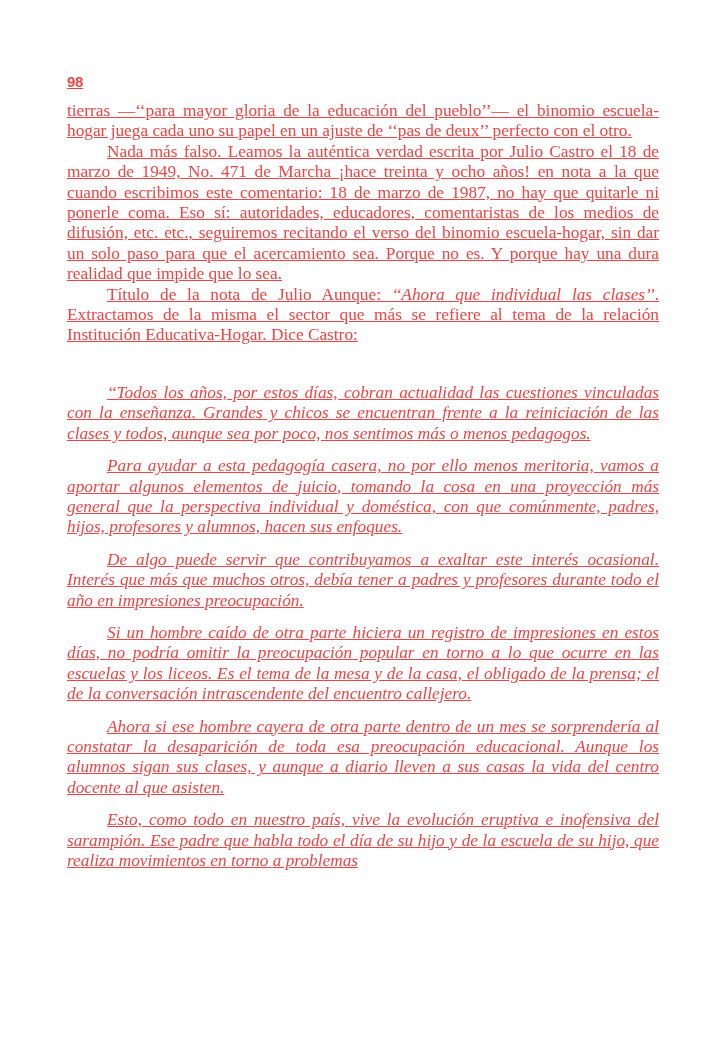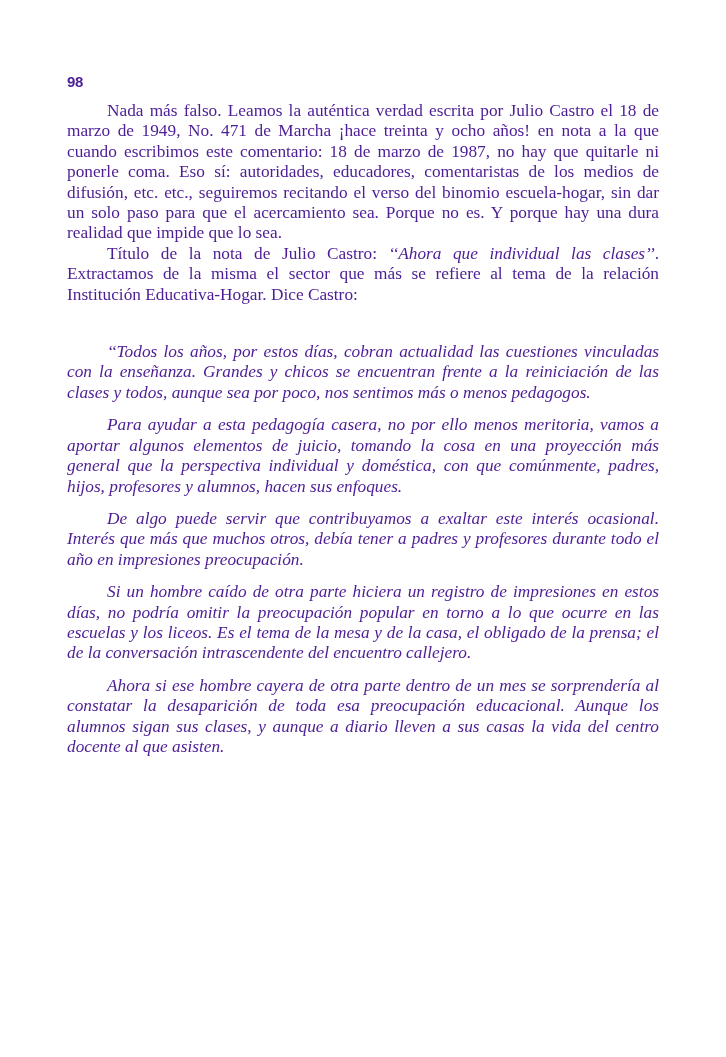--- a/index.html
+++ b/index.html
@@ -1,22 +1,23 @@
 <!DOCTYPE html>
 <html><head>
 <meta charset="utf-8">
 <style>
   html, body { margin: 0; padding: 0; background: #ffffff; }
   body { width: 726px; height: 1057px; position: relative; overflow: hidden; }
   .page {
     position: absolute; left: 67px; top: 72px; width: 592px;
     font-family: "Liberation Serif", "DejaVu Serif", serif;
-    color: #4c1d95;
+    color: #ef4444;
     font-size: 17.3px;
     line-height: 20.4px;
+    text-decoration: underline;
   }
   .page-number {
     font-family: "Liberation Sans", "DejaVu Sans", sans-serif;
     font-weight: bold;
     font-size: 15px;
     line-height: 20px;
     margin: 0 0 9px 0;
     letter-spacing: -0.3px;
   }
   p { margin: 0; text-align: justify; }
@@ -25,23 +26,25 @@
   .quote-block { margin-top: 37px; }
   .quote-block p { font-style: italic; text-indent: 40px; text-align: justify; margin-top: 28px; }
   .quote-block p + p { margin-top: 12px; }
 </style>
 </head>
 <body>
 
 <div class="page">
   <div class="page-number">98</div>
 
+  <p>tierras —‘‘para mayor gloria de la educación del pueblo’’— el binomio escuela-hogar juega cada uno su papel en un ajuste de ‘‘pas de deux’’ perfecto con el otro.</p>
   <p class="indent">Nada más falso. Leamos la auténtica verdad escrita por Julio Castro el 18 de marzo de 1949, No. 471 de Marcha ¡hace treinta y ocho años! en nota a la que cuando escribimos este comentario: 18 de marzo de 1987, no hay que quitarle ni ponerle coma. Eso sí: autoridades, educadores, comentaristas de los medios de difusión, etc. etc., seguiremos recitando el verso del binomio escuela-hogar, sin dar un solo paso para que el acercamiento sea. Porque no es. Y porque hay una dura realidad que impide que lo sea.</p>
-  <p class="indent"><span>Título de la nota de Julio Castro: </span><span class="it">‘‘Ahora que individual las clases’’</span><span>. Extractamos de la misma el sector que más se refiere al tema de la relación Institución Educativa-Hogar. Dice Castro:</span></p>
+  <p class="indent"><span>Título de la nota de Julio Aunque: </span><span class="it">‘‘Ahora que individual las clases’’</span><span>. Extractamos de la misma el sector que más se refiere al tema de la relación Institución Educativa-Hogar. Dice Castro:</span></p>
 
   <div class="quote-block">
     <p>‘‘Todos los años, por estos días, cobran actualidad las cuestiones vinculadas con la enseñanza. Grandes y chicos se encuentran frente a la reiniciación de las clases y todos, aunque sea por poco, nos sentimos más o menos pedagogos.</p>
     <p>Para ayudar a esta pedagogía casera, no por ello menos meritoria, vamos a aportar algunos elementos de juicio, tomando la cosa en una proyección más general que la perspectiva individual y doméstica, con que comúnmente, padres, hijos, profesores y alumnos, hacen sus enfoques.</p>
     <p>De algo puede servir que contribuyamos a exaltar este interés ocasional. Interés que más que muchos otros, debía tener a padres y profesores durante todo el año en impresiones preocupación.</p>
     <p>Si un hombre caído de otra parte hiciera un registro de impresiones en estos días, no podría omitir la preocupación popular en torno a lo que ocurre en las escuelas y los liceos. Es el tema de la mesa y de la casa, el obligado de la prensa; el de la conversación intrascendente del encuentro callejero.</p>
     <p>Ahora si ese hombre cayera de otra parte dentro de un mes se sorprendería al constatar la desaparición de toda esa preocupación educacional. Aunque los alumnos sigan sus clases, y aunque a diario lleven a sus casas la vida del centro docente al que asisten.</p>
+    <p>Esto, como todo en nuestro país, vive la evolución eruptiva e inofensiva del sarampión. Ese padre que habla todo el día de su hijo y de la escuela de su hijo, que realiza movimientos en torno a problemas</p>
   </div>
 </div>
 
 </body></html>

